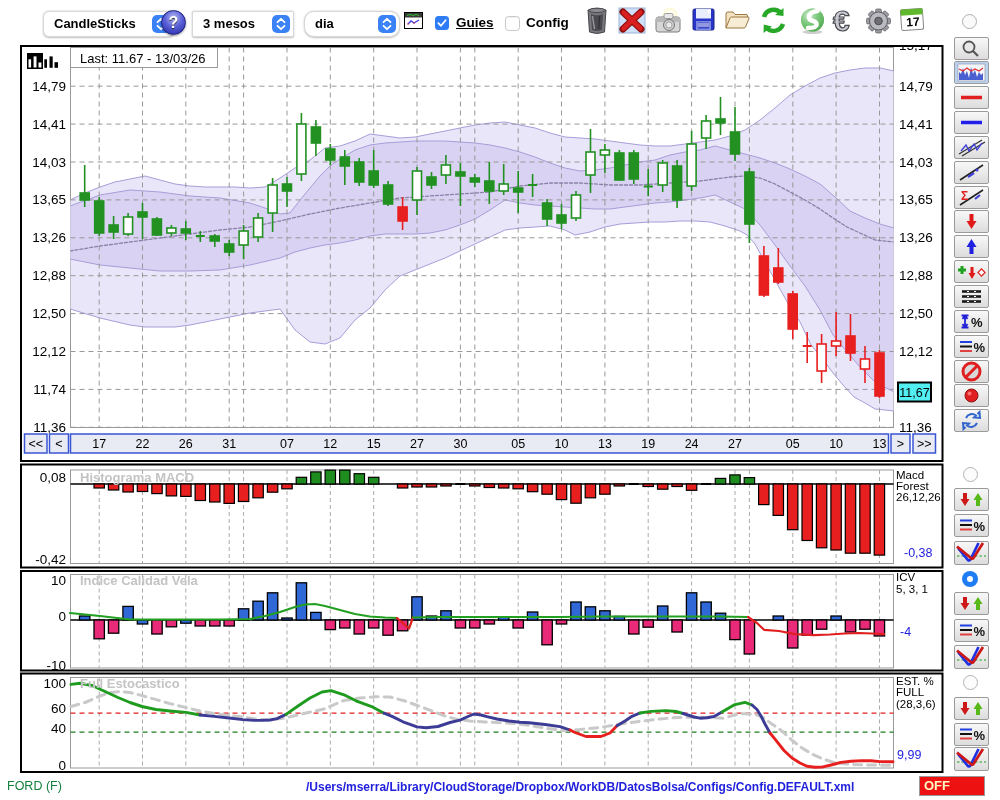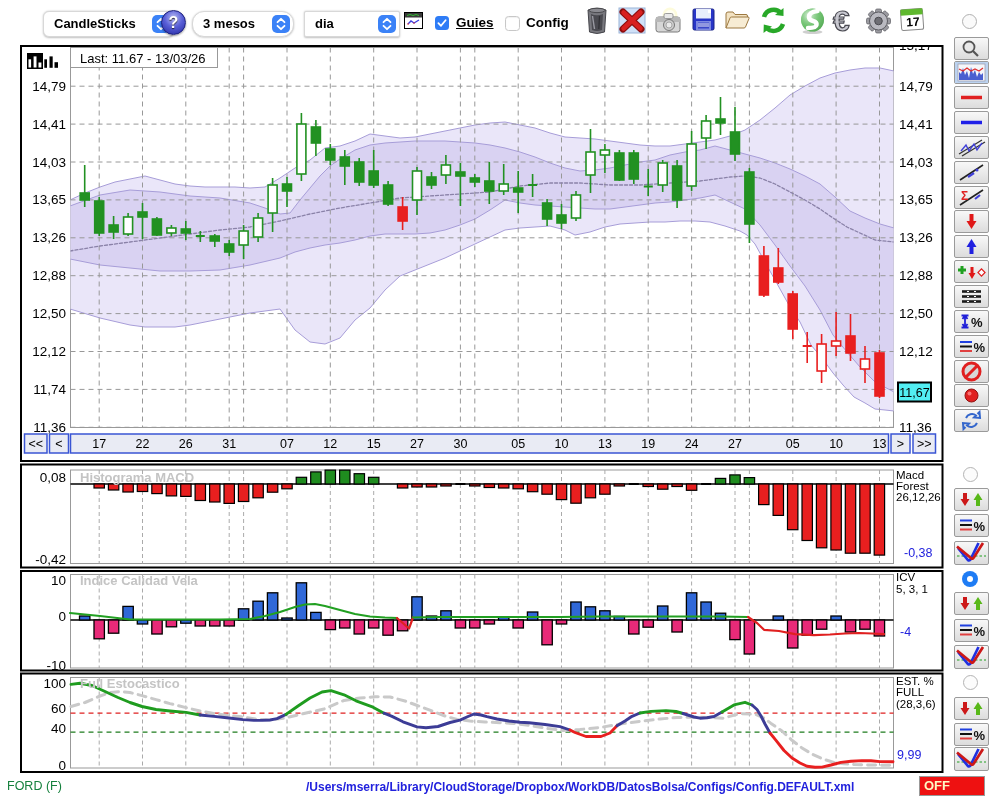--- a/index.html
+++ b/index.html
@@ -466,28 +466,28 @@
 </svg>
 <div class="abs" style="left:23px;top:11px;width:129px;height:24px;background:#fff;border:0.5px solid #d8d8d8;border-radius:6px;box-shadow:0 0.5px 2px rgba(0,0,0,0.25);margin-left:20px;">
       <span style="position:absolute;left:10px;top:4px;font-size:13px;font-weight:600;color:#000">CandleSticks</span>
       <span style="position:absolute;right:3px;top:3px;width:18px;height:18px;background:#3b82f7;border-radius:5px;"><svg width="18" height="18" viewBox="0 0 18 18">
           <path d="M5.5 7.2 L9 3.8 L12.5 7.2" stroke="#fff" stroke-width="1.8" fill="none" stroke-linecap="round" stroke-linejoin="round"></path>
           <path d="M5.5 10.8 L9 14.2 L12.5 10.8" stroke="#fff" stroke-width="1.8" fill="none" stroke-linecap="round" stroke-linejoin="round"></path>
         </svg></span>
     </div>
 <div class="abs" style="left:161px;top:10px;width:25px;height:25px;border-radius:50%;background:radial-gradient(circle at 50% 30%, #b9bdf2 0%, #5a60d8 45%, #2328a0 100%);border:1px solid #1a1e7a;box-sizing:border-box;box-shadow:0 1px 2px rgba(0,0,0,0.4);"></div>
 <div class="abs" style="left:161px;top:10px;width:25px;height:25px;text-align:center;font-size:16px;font-weight:bold;color:#fff;line-height:25px;text-shadow:0 1px 1px #223;">?</div>
-<div class="abs" style="left:192px;top:11px;width:100px;height:24px;background:#fff;border:0.5px solid #d8d8d8;border-radius:12px;box-shadow:0 0.5px 2px rgba(0,0,0,0.25);">
+<div class="abs" style="left:192px;top:11px;width:100px;height:24px;background:#fff;border:0.5px solid #d8d8d8;border-radius:2px;box-shadow:0 0.5px 2px rgba(0,0,0,0.25);">
       <span style="position:absolute;left:10px;top:4px;font-size:13px;font-weight:600;color:#000">3 mesos</span>
       <span style="position:absolute;right:3px;top:3px;width:18px;height:18px;background:#3b82f7;border-radius:5px;"><svg width="18" height="18" viewBox="0 0 18 18">
           <path d="M5.5 7.2 L9 3.8 L12.5 7.2" stroke="#fff" stroke-width="1.8" fill="none" stroke-linecap="round" stroke-linejoin="round"></path>
           <path d="M5.5 10.8 L9 14.2 L12.5 10.8" stroke="#fff" stroke-width="1.8" fill="none" stroke-linecap="round" stroke-linejoin="round"></path>
         </svg></span>
     </div>
-<div class="abs" style="left:304px;top:11px;width:94px;height:24px;background:#fff;border:0.5px solid #d8d8d8;border-radius:2px;box-shadow:0 0.5px 2px rgba(0,0,0,0.25);">
+<div class="abs" style="left:304px;top:11px;width:94px;height:24px;background:#fff;border:0.5px solid #d8d8d8;border-radius:10px;box-shadow:0 0.5px 2px rgba(0,0,0,0.25);">
       <span style="position:absolute;left:10px;top:4px;font-size:13px;font-weight:600;color:#000">dia</span>
       <span style="position:absolute;right:3px;top:3px;width:18px;height:18px;background:#3b82f7;border-radius:5px;"><svg width="18" height="18" viewBox="0 0 18 18">
           <path d="M5.5 7.2 L9 3.8 L12.5 7.2" stroke="#fff" stroke-width="1.8" fill="none" stroke-linecap="round" stroke-linejoin="round"></path>
           <path d="M5.5 10.8 L9 14.2 L12.5 10.8" stroke="#fff" stroke-width="1.8" fill="none" stroke-linecap="round" stroke-linejoin="round"></path>
         </svg></span>
     </div>
 <svg class="abs" style="left:404px;top:12px" width="19" height="17" viewBox="0 0 19 17">
       <rect x="0.5" y="0.5" width="18" height="16" fill="#fff" stroke="#000" stroke-width="1"></rect>
       <rect x="1" y="1" width="17" height="4.5" fill="#3a3a3a"></rect>
       <polyline points="3,3.5 6,2.5 9,3.5 12,2.5 15,3.5" stroke="#30c030" stroke-width="1" fill="none"></polyline>

